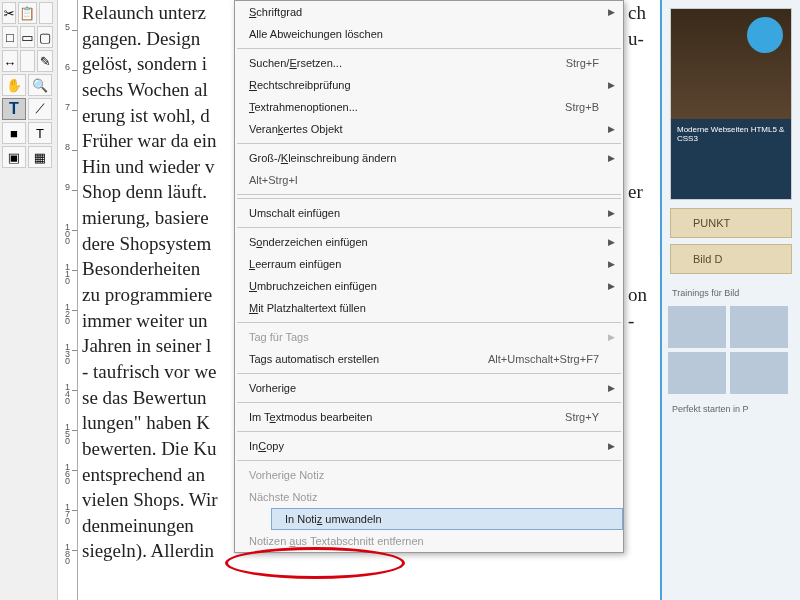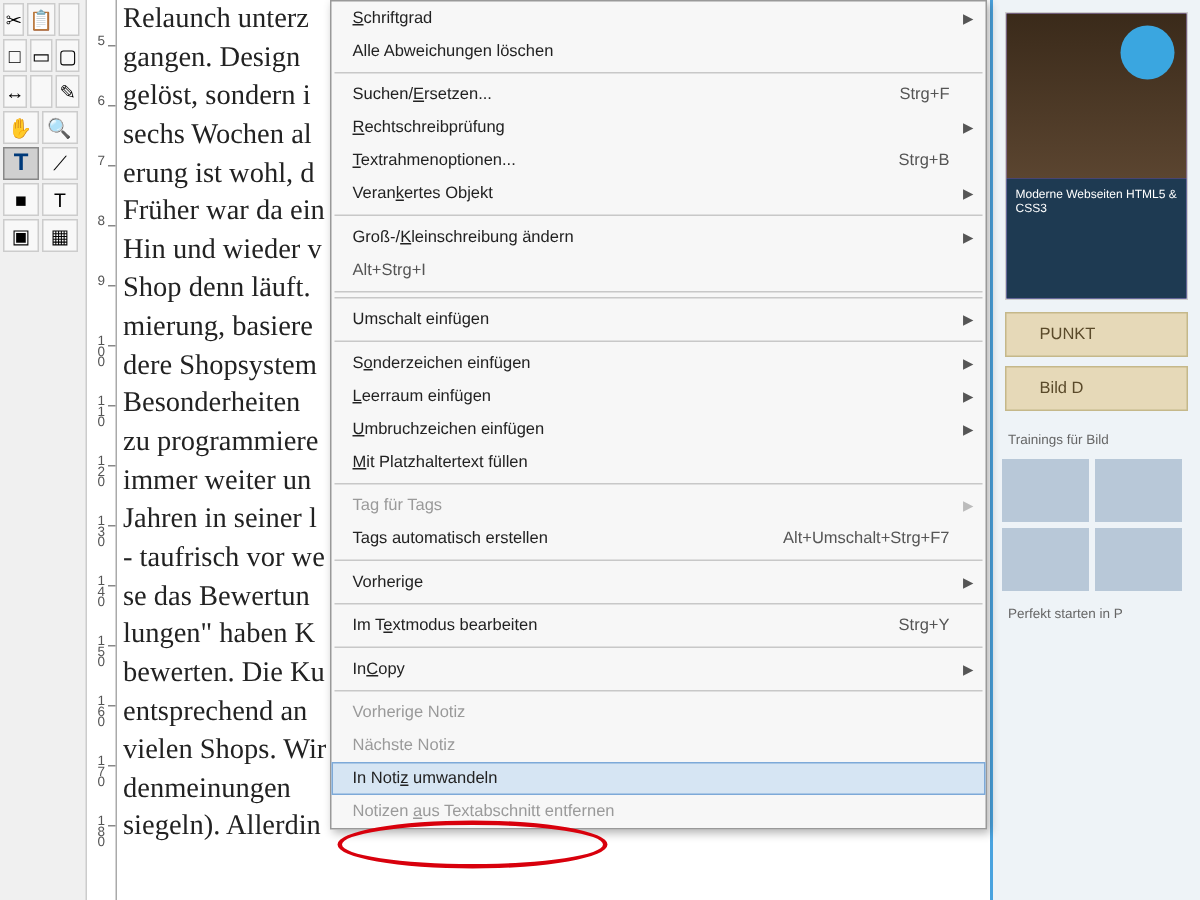--- a/index.html
+++ b/index.html
@@ -8,30 +8,30 @@
 .tool-row{display:flex;margin-bottom:2px;}
 .tool{width:24px;height:22px;border:1px solid #ccc;background:#f8f8f8;margin-right:2px;display:flex;align-items:center;justify-content:center;font-size:13px;cursor:pointer;}
 .tool.active{background:#d0d0d0;border-color:#888;}
 .tool.t-type{font-weight:bold;font-size:16px;color:#003a7a;}
 .ruler-v{position:absolute;left:58px;top:0;width:20px;height:600px;background:#fff;border-right:1px solid #aaa;}
 .ruler-tick{position:absolute;right:0;width:5px;border-top:1px solid #888;}
 .ruler-num{position:absolute;right:7px;font-size:9px;color:#555;text-align:right;}
 .page{position:absolute;left:78px;top:0;width:560px;height:600px;background:#fff;padding:0 4px;}
 .body-text{font-family:"Times New Roman",serif;font-size:19px;line-height:1.35;color:#222;}
 .side-panel{position:absolute;right:0;top:0;width:140px;height:600px;background:#eef3f7;border-left:2px solid #4aa3df;}
-.side-block{margin:8px;background:#8b5cf6;border:1px solid #ccc;}
+.side-block{margin:8px;background:#86efac;border:1px solid #ccc;}
 .side-hero{height:110px;background:linear-gradient(#3a2a1a,#5b4530);}
 .side-dark{height:80px;background:#1e3a52;color:#fff;font-size:8px;padding:6px;}
 .side-btn{height:30px;background:#e6d9b8;border:1px solid #c5b88a;margin:6px 8px;display:flex;align-items:center;padding:0 22px;font-size:9px;color:#5a4a2a;}
 .side-thumbs{display:flex;flex-wrap:wrap;gap:4px;padding:6px;}
 .thumb{width:58px;height:42px;background:#b8c8d8;}
-.context-menu{position:absolute;left:220px;top:0;width:438px;background:#f7f7f7;border:1px solid #999;box-shadow:2px 2px 6px rgba(0,0,0,.3);z-index:10;}
+.context-menu{position:absolute;left:234px;top:0;width:390px;background:#f7f7f7;border:1px solid #999;box-shadow:2px 2px 6px rgba(0,0,0,.3);z-index:10;}
 .menu-item{height:22px;display:flex;align-items:center;padding:0 24px 0 14px;color:#222;cursor:default;position:relative;}
 .menu-item.disabled{color:#9a9a9a;}
-.menu-item:not(.disabled):hover,.menu-item.highlighted{background:#d6e5f3;border:1px solid #7da9d8;height:22px;padding:0 23px 0 13px;}
+.menu-item:not(.disabled):hover,.menu-item.highlighted{background:#d6e5f3;border:1px solid #7da9d8;height:22px;padding:0 23px 0 13px;margin-left:36px;}
 .menu-item .lbl{flex:1;}
 .menu-item .sc{color:#555;font-size:11px;}
 .menu-sep{height:1px;background:#c8c8c8;margin:3px 2px;}
 .submenu-arrow{position:absolute;right:8px;font-size:9px;color:#555;}
 .menu-item.disabled .submenu-arrow{color:#bbb;}
 .underline{text-decoration:underline;}
 .red-ellipse{position:absolute;left:225px;top:547px;width:180px;height:32px;border:3px solid #d8000c;border-radius:50%/50%;z-index:20;pointer-events:none;}
 .badge-circ{position:absolute;right:8px;top:8px;width:36px;height:36px;background:#3aa6e0;border-radius:50%;}
 </style>
 </head>

